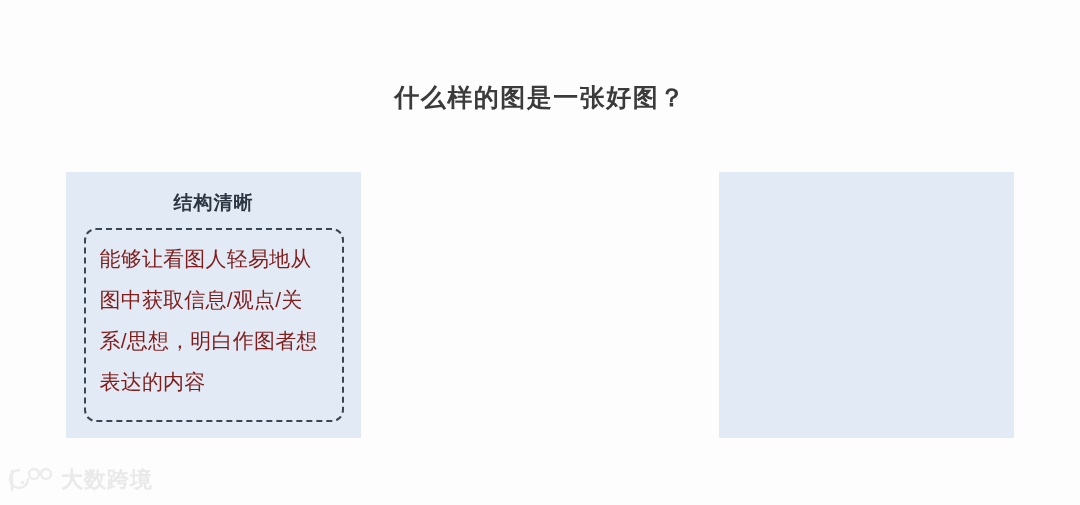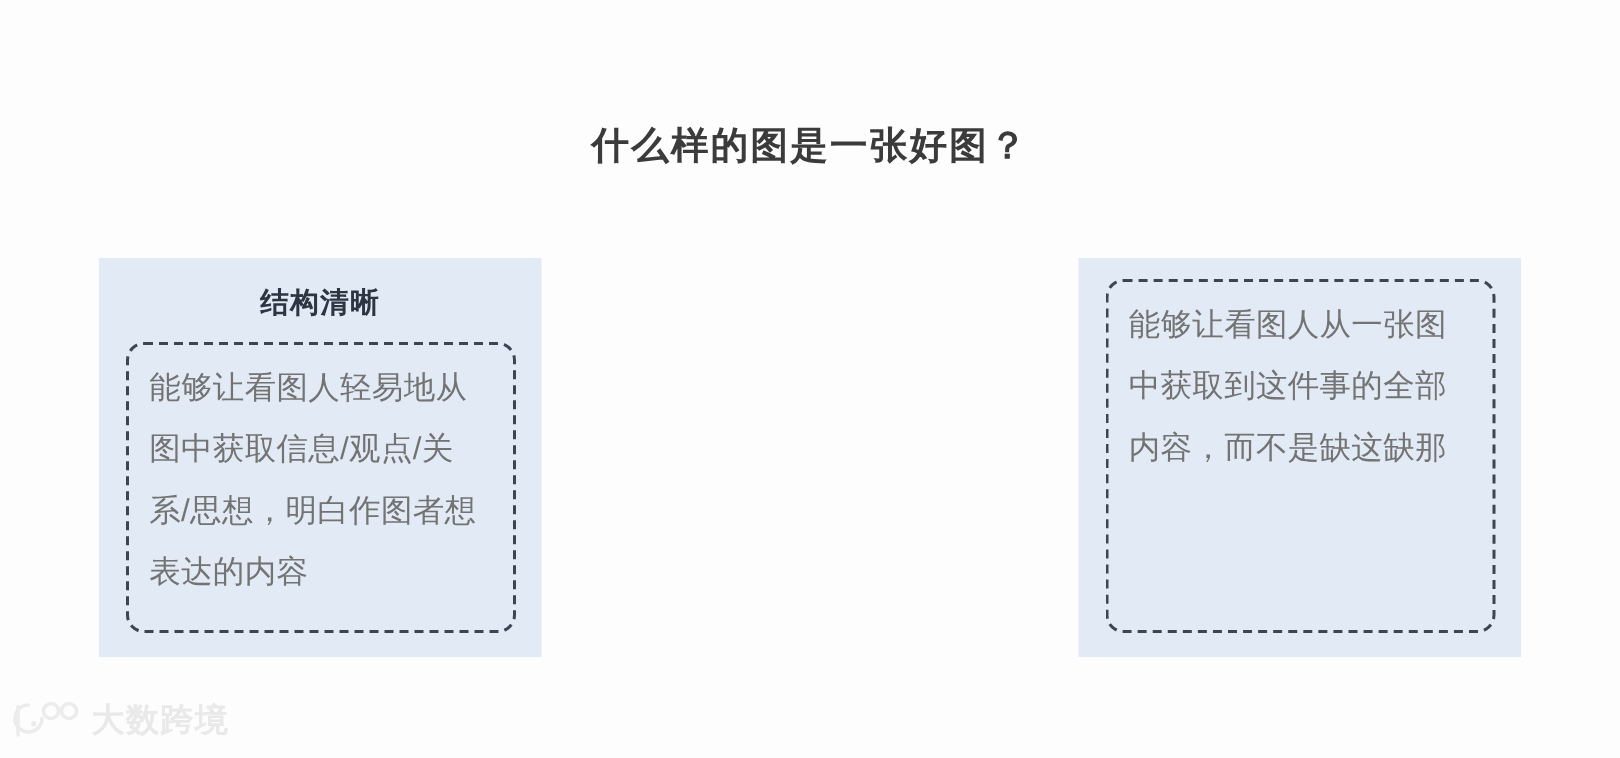--- a/index.html
+++ b/index.html
@@ -77,21 +77,21 @@
     margin-bottom: 16px;
     border: 2px dashed #3b4654;
     border-radius: 12px;
     box-sizing: border-box;
     padding: 8px 12px 8px 14px;
   }
 
   .card-body-text {
     font-size: 21px;
     line-height: 41px;
-    color: #737373;
+    color: #7f1d1d;
     letter-spacing: 0.2px;
     text-align: left;
     word-break: break-all;
   }
 
   
   #watermark {
     position: absolute;
     left: 8px;
     bottom: 8px;
@@ -127,23 +127,20 @@
 
     <div class="card">
       <div class="card-heading">结构清晰</div>
       <div class="card-dashed-box">
         <div class="card-body-text">能够让看图人轻易地从图中获取信息/观点/关系/思想，明白作图者想表达的内容</div>
       </div>
     </div>
 
 
     <div class="card">
-      <div class="card-dashed-box">
-        <div class="card-body-text">能够让看图人从一张图中获取到这件事的全部内容，而不是缺这缺那</div>
-      </div>
     </div>
 
   </div>
 
   <div id="watermark">
     <svg id="watermark-mark" viewBox="0 0 46 28" aria-hidden="true">
       <g fill="none" stroke="#ececec" stroke-width="2.4">
         <path d="M4 5 L4 24" stroke-linecap="round"></path>
         <path d="M20 13 a9 9 0 1 1 -9 -9" stroke-linecap="round"></path>
         <circle cx="26" cy="8" r="5"></circle>

